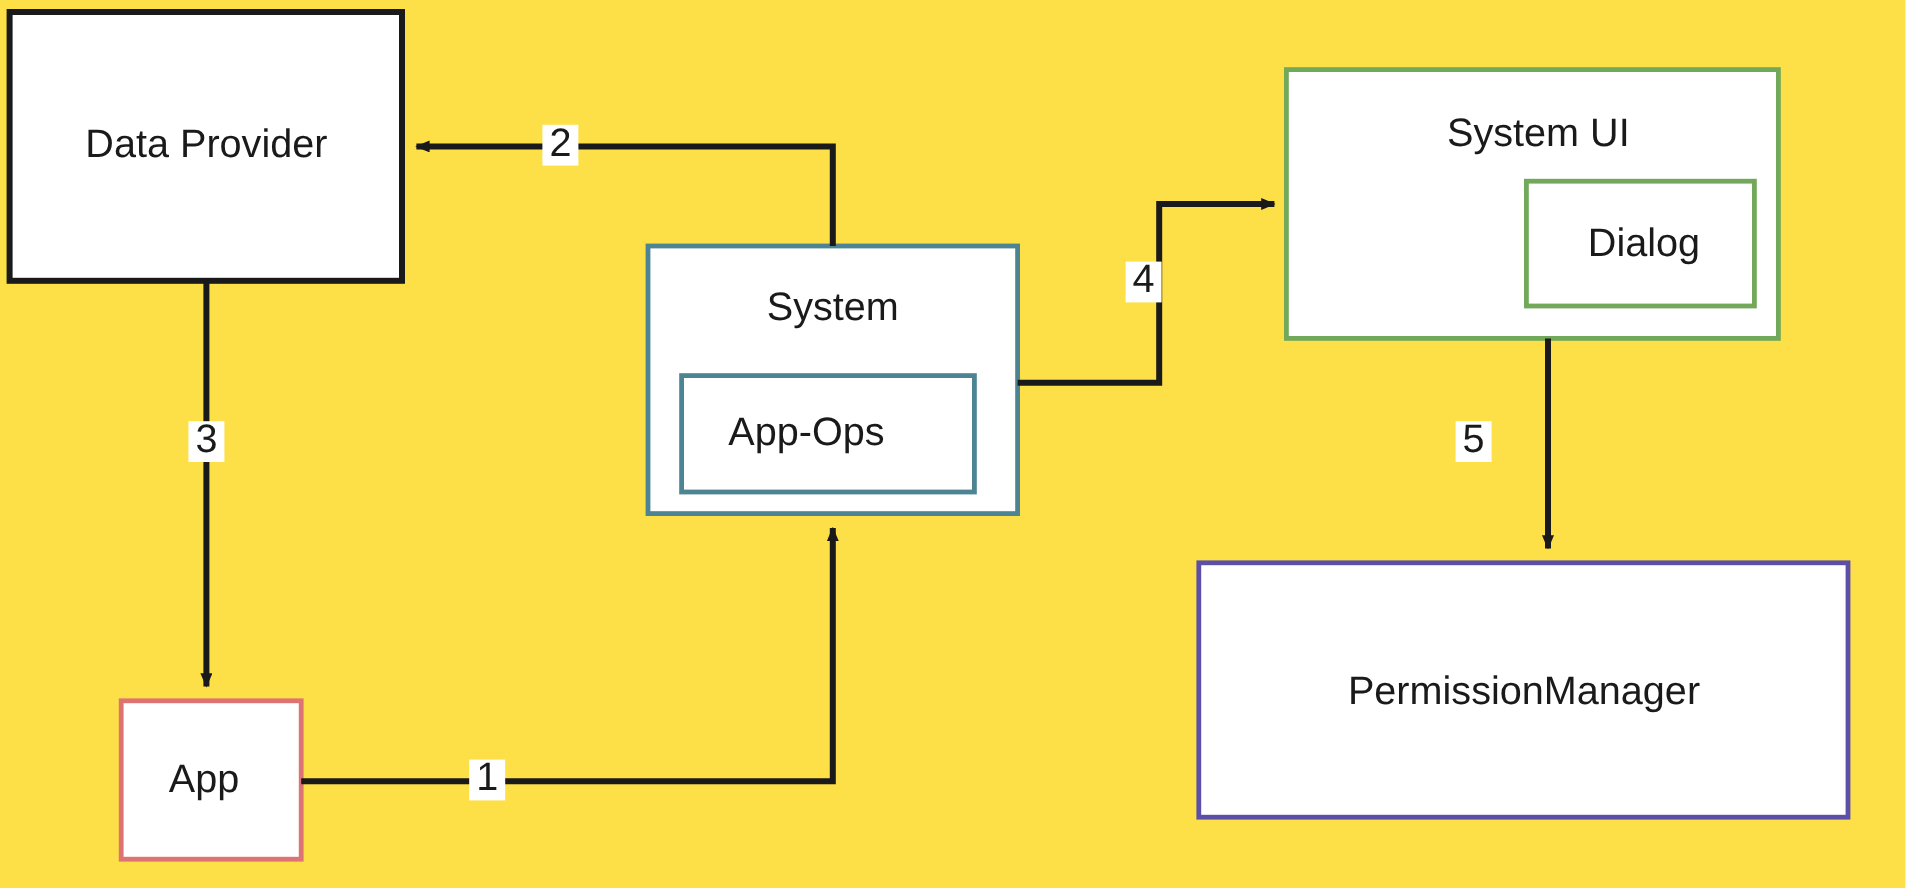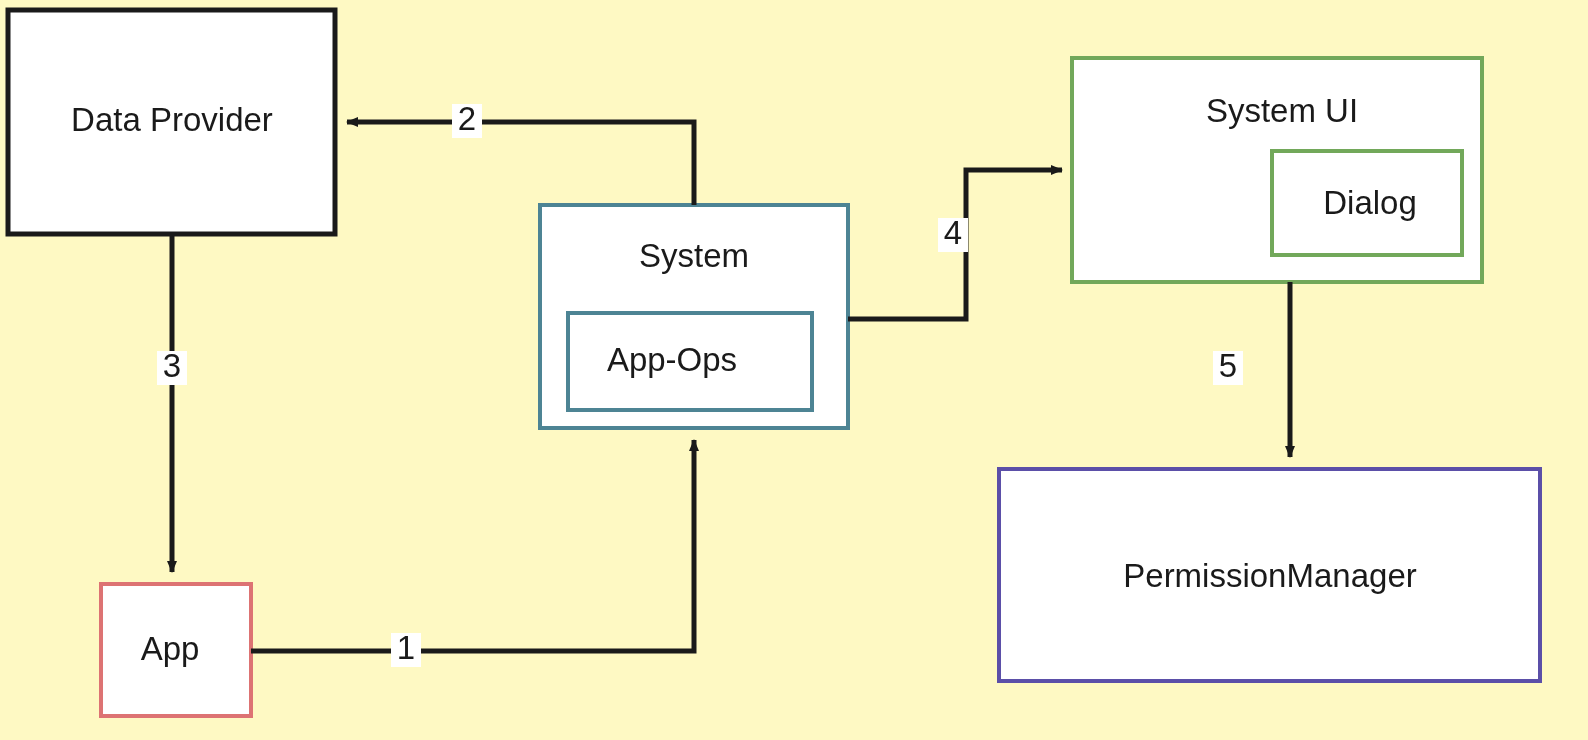--- a/index.html
+++ b/index.html
@@ -10,21 +10,21 @@
   body {
     width: 1588px;
     height: 740px;
     overflow: hidden;
     font-family: "Liberation Sans", sans-serif;
   }
   #diagram-root {
     position: relative;
     width: 1588px;
     height: 740px;
-    background: #fef9c3;
+    background: #fde047;
   }
   svg.diagram {
     display: block;
     width: 1588px;
     height: 740px;
   }
   .node-label {
     font-family: "Liberation Sans", sans-serif;
     font-size: 33px;
     fill: #1a1a1a;

